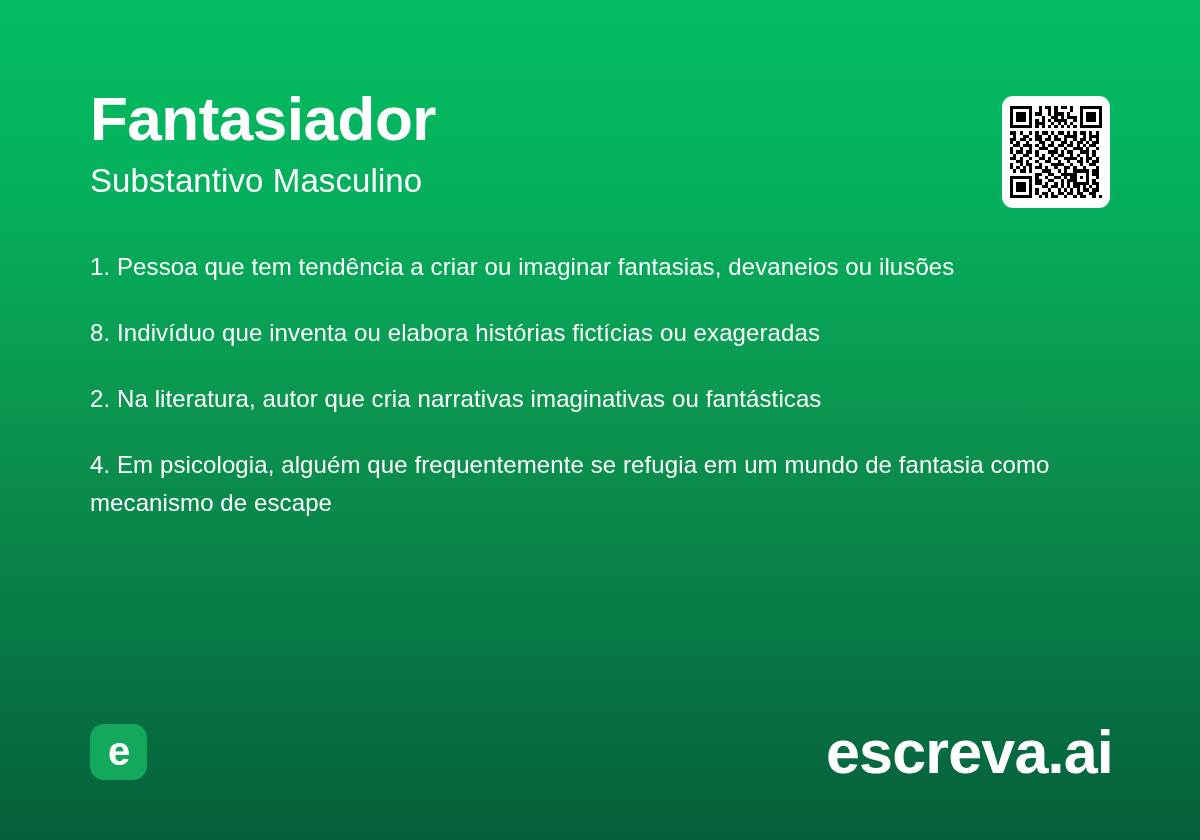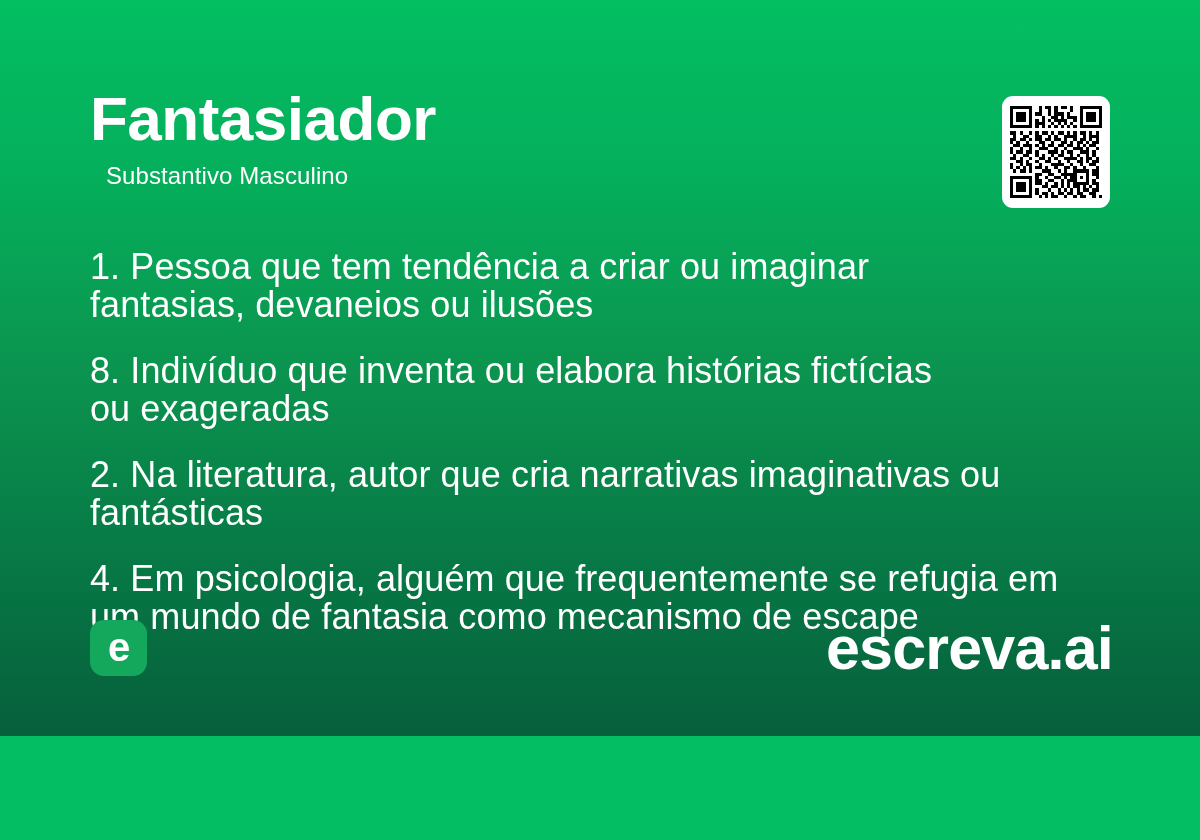--- a/index.html
+++ b/index.html
@@ -12,21 +12,21 @@
   }
 
   body {
     font-family: "Liberation Sans", sans-serif;
     background: #03BE62;
   }
 
   .card {
     position: relative;
     width: 1200px;
-    height: 736px;
+    height: 840px;
     background: linear-gradient(180deg,
                 #03BE62 0%,
                 #05AE5B 25%,
                 #0B944F 50%,
                 #077A46 75%,
                 #065F3B 100%);
     overflow: hidden;
   }
 
   
@@ -41,27 +41,26 @@
     font-size: 62px;
     font-weight: 700;
     line-height: 1.0;
     color: #ffffff;
     letter-spacing: -0.5px;
     white-space: nowrap;
   }
 
   .word-class {
     margin-top: 13px;
-    font-size: 24px;
+    font-size: 33px;
     font-weight: 400;
     line-height: 1.1;
     color: #ffffff;
     letter-spacing: 0.1px;
     white-space: nowrap;
-    margin-left: 16px;
   }
 
   
   .qr-card {
     position: absolute;
     left: 1002px;
     top: 96px;
     width: 108px;
     height: 112px;
     background: #ffffff;
@@ -80,21 +79,21 @@
 
   
   .definitions {
     position: absolute;
     left: 90px;
     top: 248px;
     width: 1020px;
   }
 
   .definition {
-    font-size: 36px;
+    font-size: 24px;
     font-weight: 400;
     line-height: 38px;
     color: #ffffff;
     margin-bottom: 28px;
     letter-spacing: 0.1px;
   }
 
   .definition:last-child { margin-bottom: 16px; }
 
   .def-1 { max-width: 915px; }

